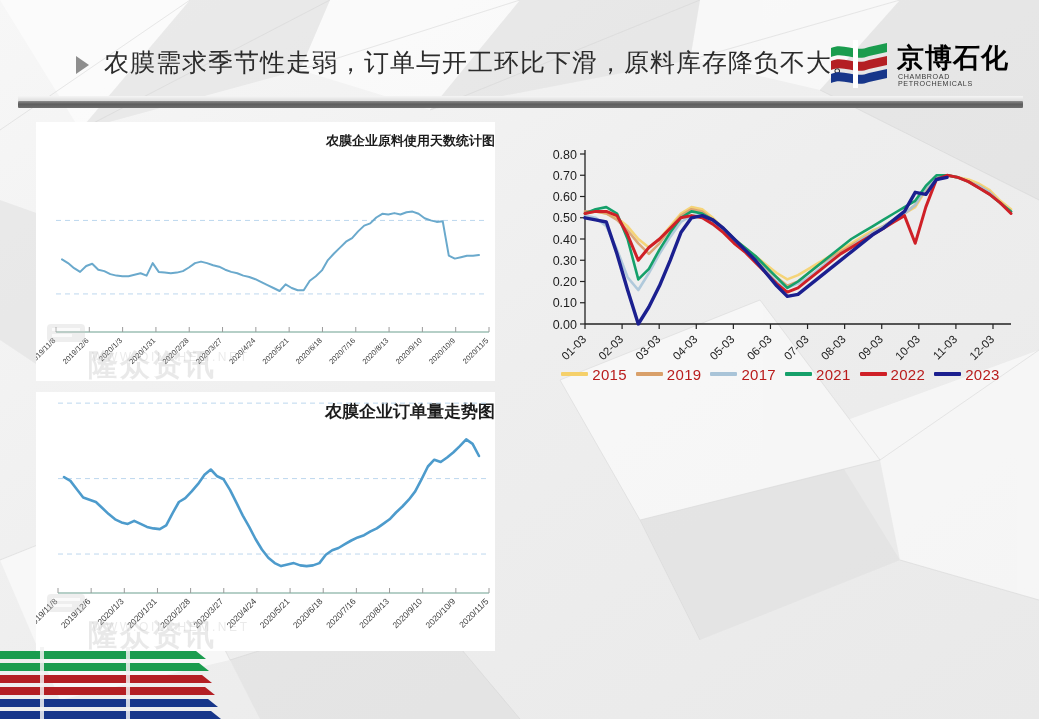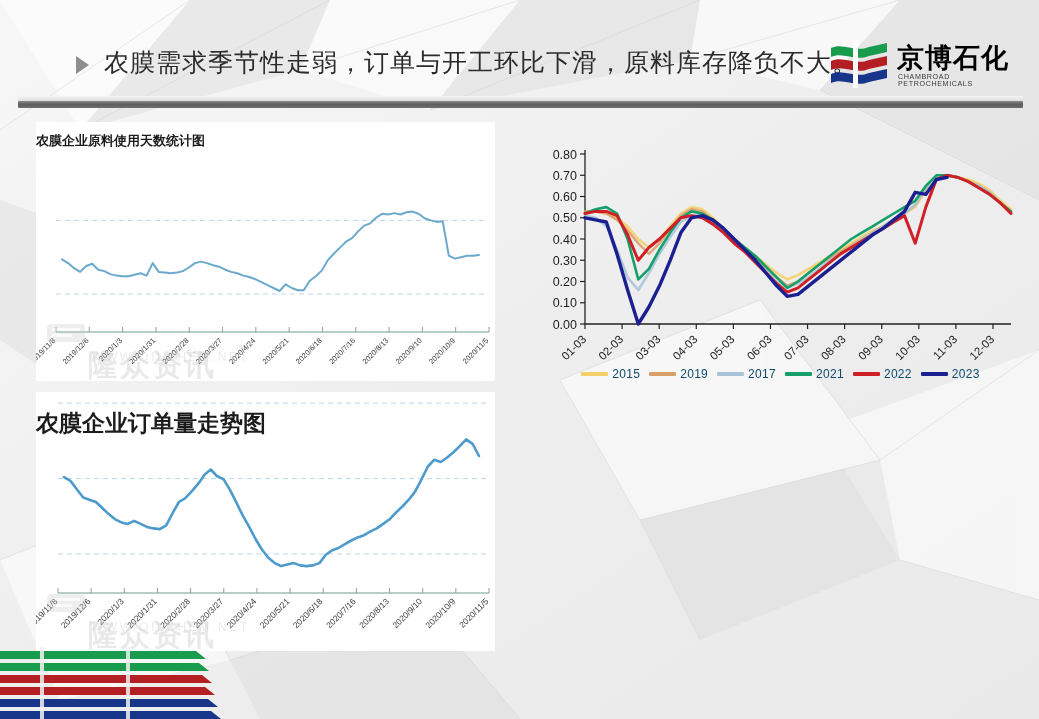--- a/index.html
+++ b/index.html
@@ -42,38 +42,38 @@
     font-family:"Liberation Sans",sans-serif;transform:scaleX(1.02);transform-origin:left;
   }
 
   
   .panel{position:absolute;background:#ffffff;}
   #panel-top-left{left:36px;top:122px;width:459px;height:259px;}
   #panel-bottom-left{left:36px;top:392px;width:459px;height:259px;}
   #panel-right{left:533px;top:128px;width:492px;height:262px;background:transparent;}
 
   .chart-title{
-    text-align:left;color:#1c1c1c;white-space:nowrap;
+    text-align:right;color:#1c1c1c;white-space:nowrap;
     font-family:"DejaVu Serif","Liberation Serif",serif;
   }
   #title-c1{position:absolute;left:0;top:10px;width:100%;font-size:13px;font-weight:bold;}
-  #title-c2{position:absolute;left:0;top:16px;width:100%;font-size:23px;font-weight:bold;}
+  #title-c2{position:absolute;left:0;top:8px;width:100%;font-size:17px;font-weight:bold;}
   #title-c3{
     position:absolute;left:0;top:0;width:100%;font-size:15px;color:#262626;text-align:center;
     font-family:"DejaVu Sans","Liberation Sans",sans-serif;white-space:nowrap;
   }
 
   .svg-chart{position:absolute;left:0;top:0;}
 
   
   .legend{position:absolute;left:10px;top:235px;width:475px;height:22px;
           display:flex;align-items:center;justify-content:center;gap:9px;}
   .legend-item{display:flex;align-items:center;gap:4px;}
   .legend-swatch{display:block;width:27px;height:4px;border-radius:1px;}
-  .legend-label{font-size:12px;color:#0c4a6e;font-family:"Liberation Sans",sans-serif;letter-spacing:.3px;}
+  .legend-label{font-size:15px;color:#b91c1c;font-family:"Liberation Sans",sans-serif;letter-spacing:.3px;}
 
   
   .wm{position:absolute;opacity:.30;pointer-events:none;user-select:none;}
   .wm-cn{font-size:30px;font-weight:bold;color:#b9b9b9;letter-spacing:2px;
          font-family:Liberation Serif, serif;white-space:nowrap;margin-top:27px;}
   .wm-url{font-size:12px;color:#bdbdbd;letter-spacing:2.6px;font-family:"Liberation Sans",sans-serif;white-space:nowrap;}
   .wm-badge{width:40px;height:28px;}
 
   
   .ribbon{position:absolute;left:0;bottom:0;width:300px;height:72px;}

